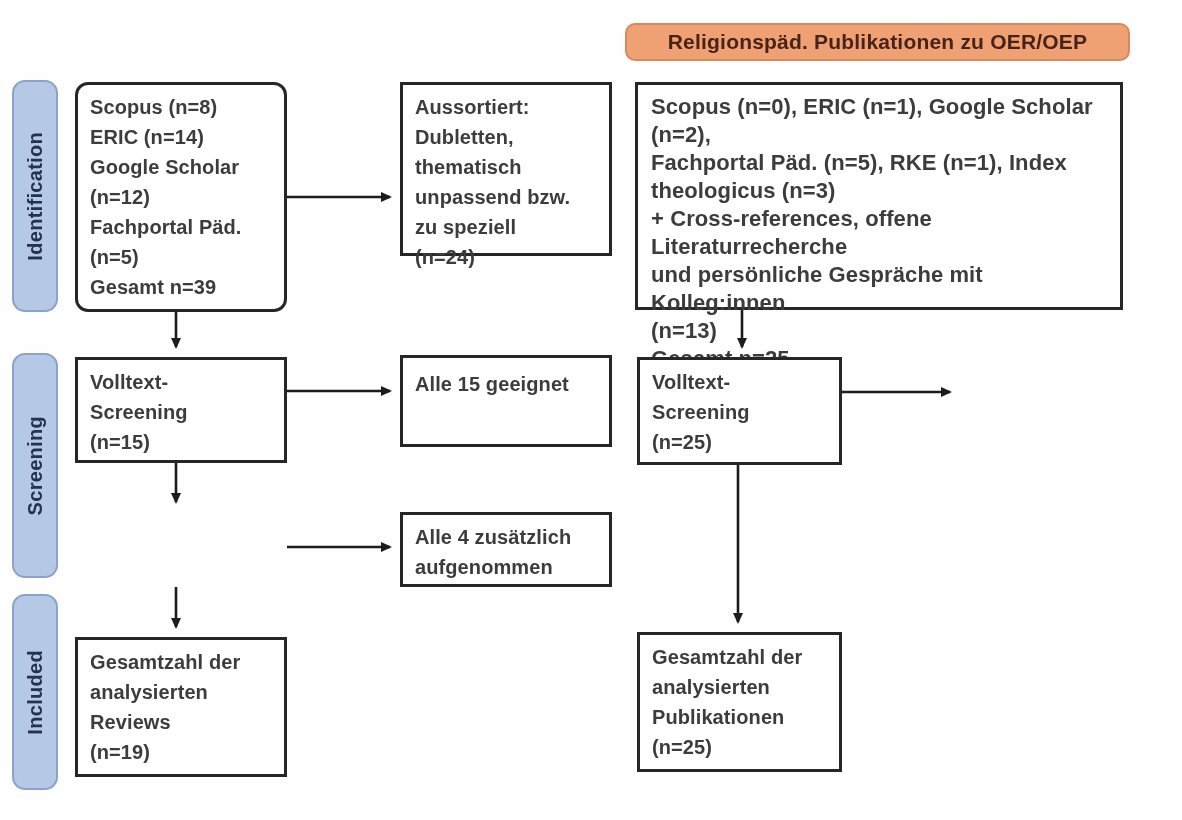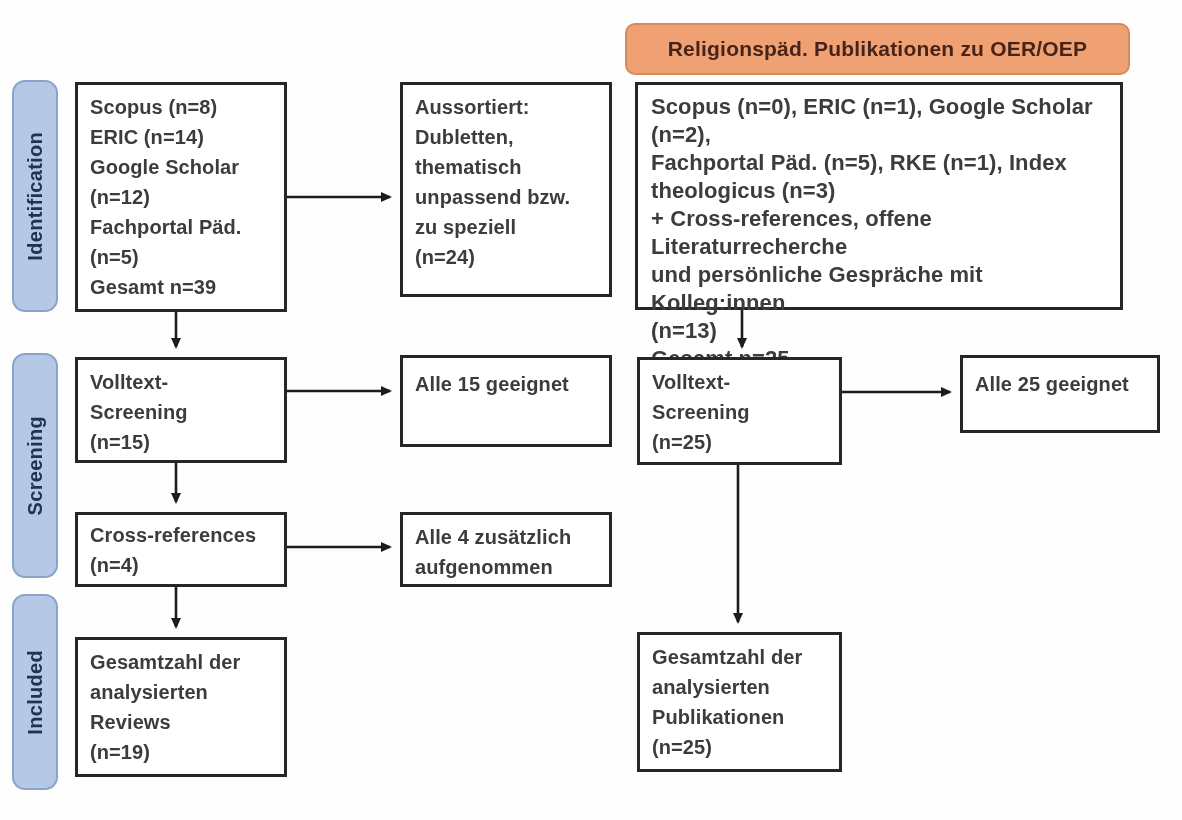--- a/index.html
+++ b/index.html
@@ -35,21 +35,21 @@
     border-radius:10px;
     color:var(--header-text,#47231a);
     font-size:21px;
     font-weight:700;
     display:flex;
     align-items:center;
     justify-content:center;
     letter-spacing:.2px;
   }
   .col-header.left{left:77px;top:23px;width:496px;height:38px;}
-  .col-header.right{left:625px;top:23px;width:505px;height:52px;}
+  .col-header.right{left:625px;top:23px;width:505px;height:38px;}
   
   .stage{
     position:absolute;
     box-sizing:border-box;
     background:var(--sidebar-fill,#b5c8e6);
     border:2px solid var(--sidebar-border,#8aa3c9);
     border-radius:13px;
     display:flex;
     align-items:center;
     justify-content:center;
@@ -74,22 +74,22 @@
     border:3px solid var(--box-border,#262626);
     color:var(--box-text,#3c3c3c);
     font-size:20px;
     line-height:30px;
     font-weight:700;
     white-space:pre-line;
     padding:7px 12px;
     letter-spacing:.1px;
   }
   .fbox.small-text{font-size:22px;line-height:28px;padding:8px 13px;}
-  #box-l-sources{left:75px;top:82px;width:212px;height:230px;}
-  #box-l-excluded{left:400px;top:82px;width:212px;height:215px;}
+  #box-l-sources{left:75px;top:82px;width:212px;height:230px;border-radius:13px;}
+  #box-l-excluded{left:400px;top:82px;width:212px;height:174px;}
   #box-l-fulltext{left:75px;top:357px;width:212px;height:106px;}
   #box-l-fulltext-result{left:400px;top:355px;width:212px;height:92px;padding-top:11px;}
   #box-l-crossref{left:75px;top:512px;width:212px;height:75px;padding-top:5px;}
   #box-l-crossref-result{left:400px;top:512px;width:212px;height:75px;padding-top:7px;}
   #box-l-total{left:75px;top:637px;width:212px;height:140px;}
   #box-r-sources{left:635px;top:82px;width:488px;height:228px;}
   #box-r-fulltext{left:637px;top:357px;width:205px;height:108px;}
   #box-r-fulltext-result{left:960px;top:355px;width:200px;height:78px;padding-top:11px;}
   #box-r-total{left:637px;top:632px;width:205px;height:140px;}
   
@@ -141,38 +141,35 @@
   <div class="fbox" id="box-l-excluded">Aussortiert:
 Dubletten,
 thematisch
 unpassend bzw.
 zu speziell
 (n=24)</div>
   <div class="fbox" id="box-l-fulltext">Volltext-
 Screening
 (n=15)</div>
   <div class="fbox" id="box-l-fulltext-result">Alle 15 geeignet</div>
-  <div class="fbox" id="box-l-crossref">Cross-references
-(n=4)</div>
   <div class="fbox" id="box-l-crossref-result">Alle 4 zusätzlich
 aufgenommen</div>
   <div class="fbox" id="box-l-total">Gesamtzahl der
 analysierten
 Reviews
 (n=19)</div>
 
   <div class="fbox small-text" id="box-r-sources">Scopus (n=0), ERIC (n=1), Google Scholar (n=2),
 Fachportal Päd. (n=5), RKE (n=1), Index
 theologicus (n=3)
 + Cross-references, offene Literaturrecherche
 und persönliche Gespräche mit Kolleg:innen
 (n=13)
 Gesamt n=25</div>
   <div class="fbox" id="box-r-fulltext">Volltext-
 Screening
 (n=25)</div>
-  <div class="fbox" id="box-r-fulltext-result">Alle 25 geeignet</div>
   <div class="fbox" id="box-r-total">Gesamtzahl der
 analysierten
 Publikationen
 (n=25)</div>
 
 </div>
 
 </body></html>

